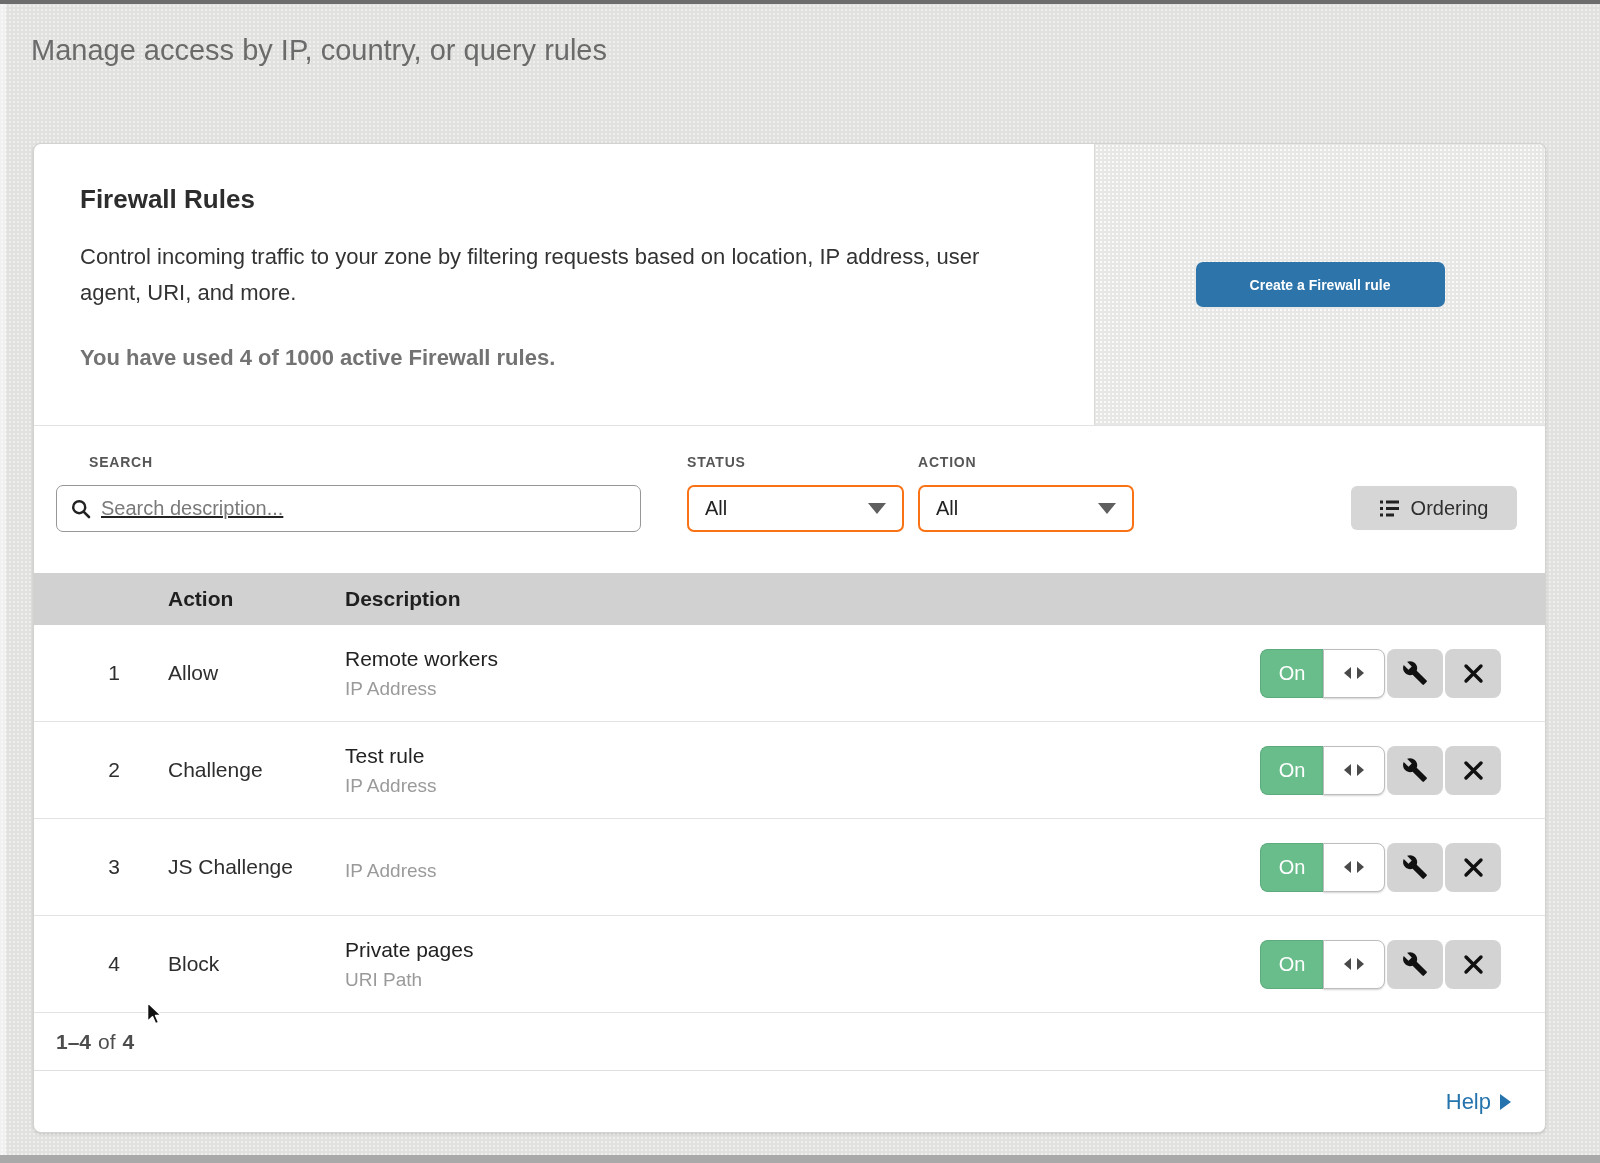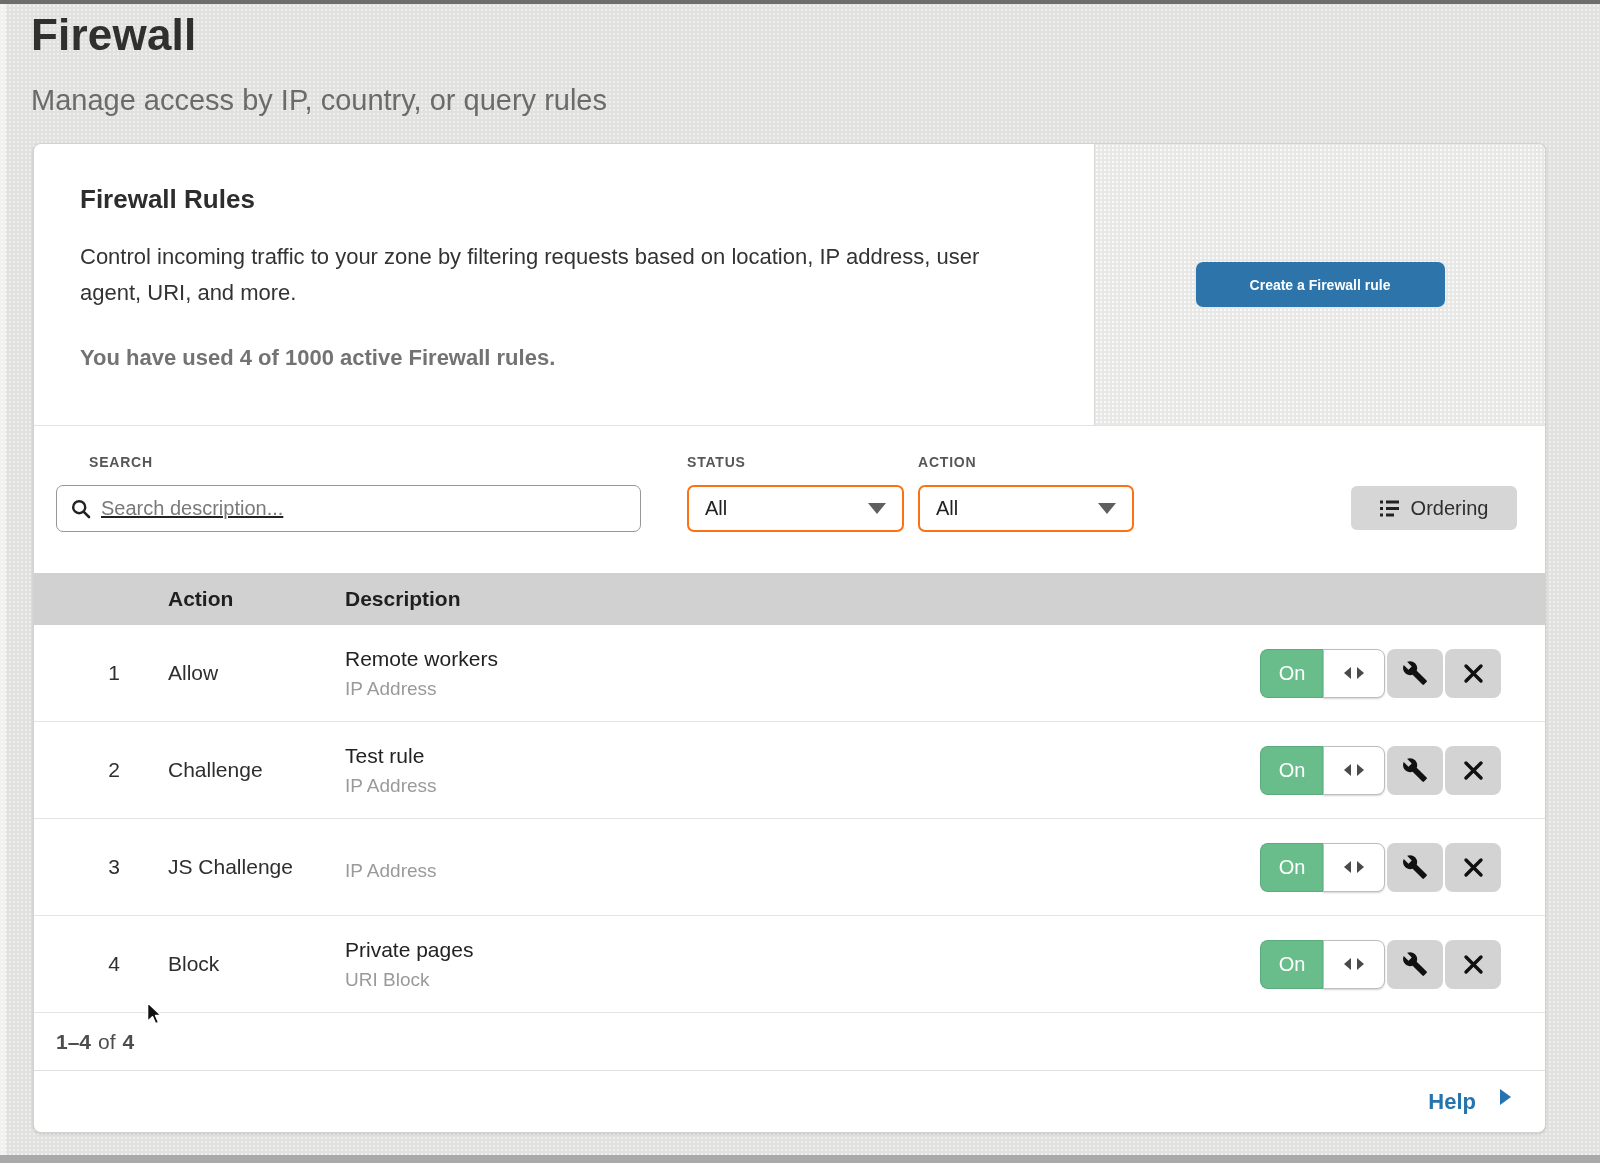--- a/index.html
+++ b/index.html
@@ -116,40 +116,39 @@
   .count-row {
     height:58px; flex:none; display:flex; align-items:center; padding-left:22px;
     font-size:21px; color:#4d4d4d; border-bottom:1px solid #e0e0e0; gap:7px;
   }
   .count-bold { font-weight:700; }
   .help-row {
     flex:1; display:flex; align-items:center; justify-content:flex-end;
     padding-right:34px;
   }
   .help-link {
-    display:flex; gap:24px; font-size:22px; color:#2574ad;
-    text-decoration:none; cursor:pointer;font-weight:bold;
+    display:flex; align-items:center; gap:9px; font-size:22px; color:#2574ad;
+    text-decoration:none; cursor:pointer;
   }
   .help-arrow {
     width:0; height:0; border-top:8px solid transparent;
     border-bottom:8px solid transparent; border-left:11px solid #2574ad;
   }
 
   .cursor { position:absolute; left:146px; top:1001px; z-index:99; pointer-events:none; }
 </style>
 </head>
 <body>
 
 <div class="screen">
   <div class="edge-top"></div>
   <div class="edge-left"></div>
   <div class="edge-bottom"></div>
 
   <header class="page-header">
-    <div class="page-title">Firewall</div>
     <div class="page-subtitle">Manage access by IP, country, or query rules</div>
   </header>
 
   <section class="card">
 
     <div class="card-top">
       <div class="card-top-left">
         <div class="card-heading">Firewall Rules</div>
         <p class="card-desc">Control incoming traffic to your zone by filtering requests based on location, IP address, user agent, URI, and more.</p>
         <p class="card-usage">You have used 4 of 1000 active Firewall rules.</p>
@@ -287,21 +286,21 @@
             </svg>
         </button>
       </div>
     </div>
 
     <div class="rule-row">
       <div class="col-priority">4</div>
       <div class="col-action">Block</div>
       <div class="col-desc">
         <div class="desc-title">Private pages</div>
-        <div class="desc-sub">URI Block</div>
+        <div class="desc-sub">URI Path</div>
       </div>
       <div class="row-controls">
         <div class="toggle">
           <span class="toggle-on">On</span>
           <span class="toggle-handle">
             <svg width="22" height="14" viewBox="0 0 22 14">
                 <path d="M8 1 L8 13 L1 7 Z" fill="#4a4a4a"></path>
                 <path d="M14 1 L14 13 L21 7 Z" fill="#4a4a4a"></path>
               </svg>
           </span>

